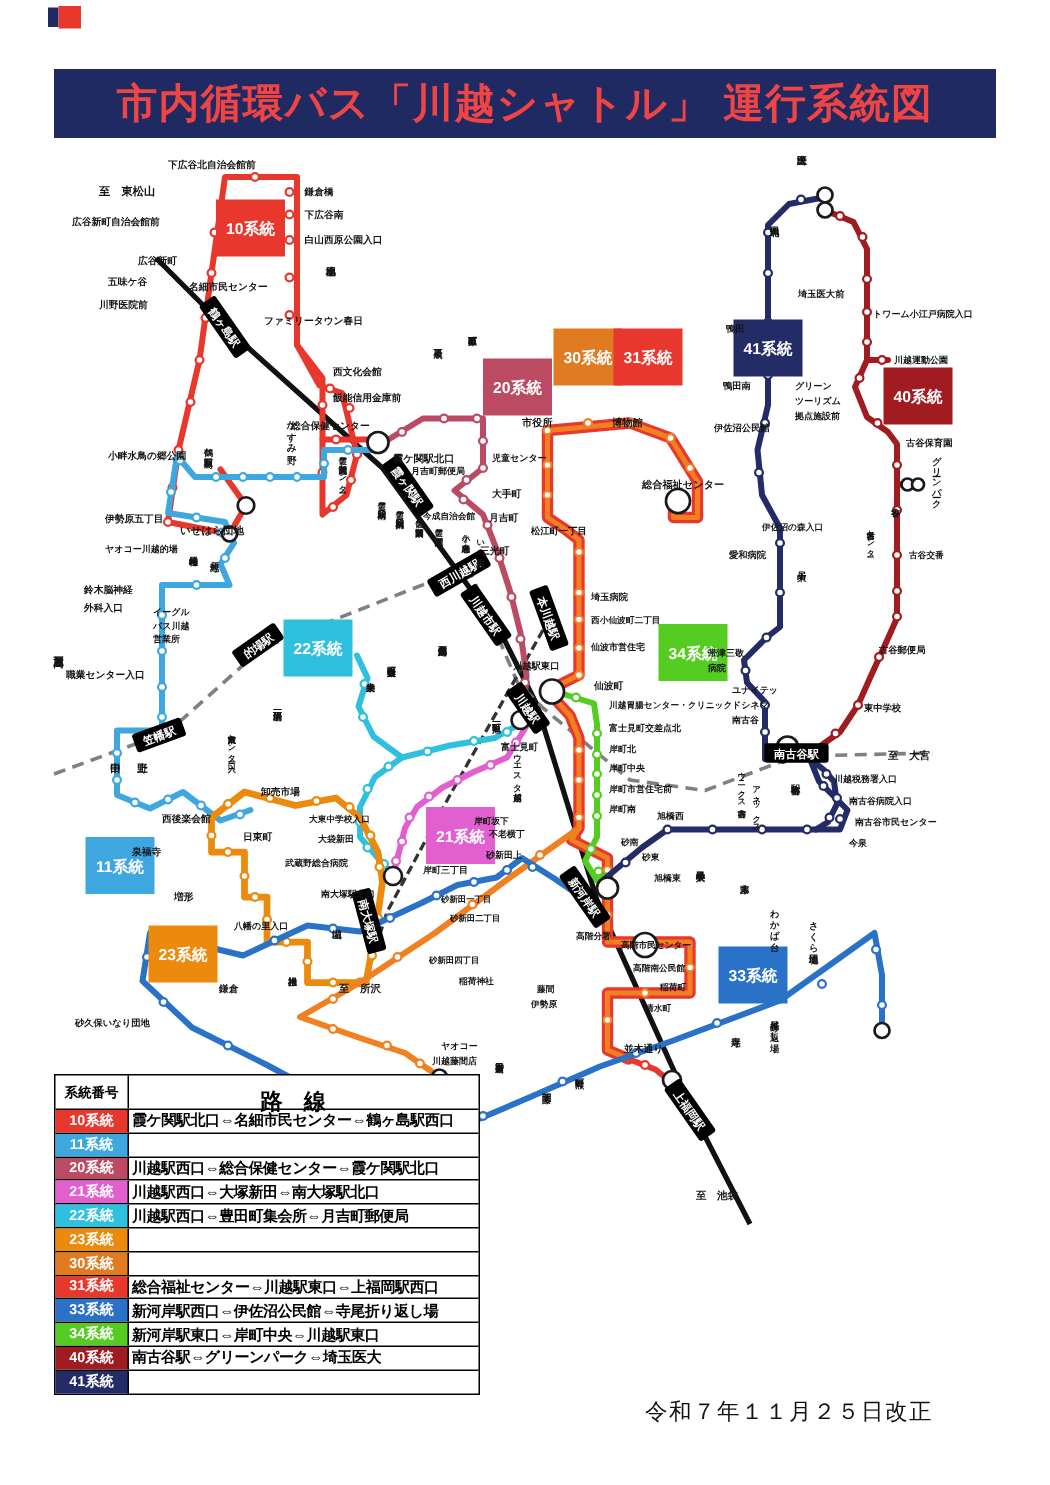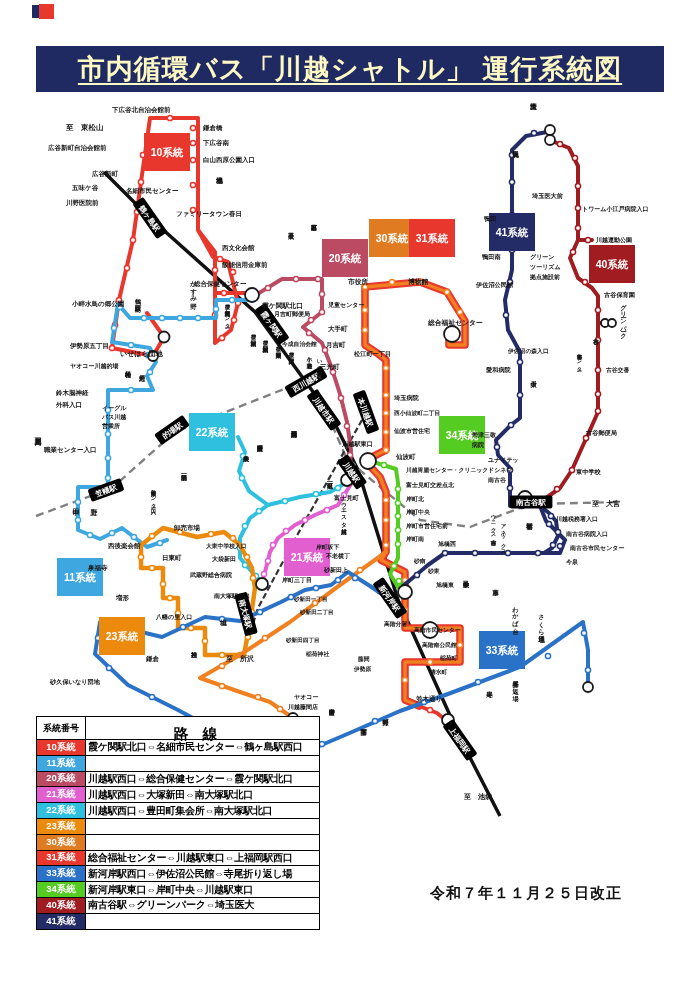--- a/index.html
+++ b/index.html
@@ -3,37 +3,37 @@
 <meta charset="utf-8">
 <style>
   html,body{margin:0;padding:0;background:#fff;}
   .page{position:relative;width:700px;height:990px;background:#fff;overflow:hidden;
         font-family:"Liberation Sans","DejaVu Sans",sans-serif;}
   .corner-mark{position:absolute;left:32px;top:4px;width:22px;height:15px;z-index:5;}
   .cm-blue{position:absolute;left:0;top:1px;width:7px;height:13px;background:#1f2a63;display:block;}
   .cm-red{position:absolute;left:7px;top:0;width:15px;height:15px;background:#e8372d;display:block;}
   .title-banner{position:absolute;left:36px;top:46px;width:628px;height:46px;background:#1f2a63;
         z-index:4;display:flex;align-items:center;justify-content:center;}
-  .title-text{color:#fef9c3;font-weight:bold;font-size:27px;letter-spacing:1px;
-        text-decoration:underline;text-underline-offset:5px;white-space:nowrap;}
+  .title-text{color:#ef4444;font-weight:bold;font-size:27px;letter-spacing:1px;
+        text-underline-offset:5px;white-space:nowrap;}
   #route-map{position:absolute;left:0;top:0;z-index:1;}
   .legend{position:absolute;left:36px;top:716px;width:282px;z-index:3;background:#fff;
         border:1.5px solid #000;font-weight:bold;}
   .legend-header{display:flex;border-bottom:1px solid #000;height:22px;}
   .lh-no{width:48px;border-right:1px solid #000;display:flex;align-items:center;justify-content:center;
         font-size:9px;}
   .lh-route{flex:1;display:flex;align-items:center;justify-content:center;font-size:15px;letter-spacing:14px;margin-top:12px;}
   .legend-row{display:flex;border-bottom:1px solid #000;height:14.8px;}
   .legend-row:last-child{border-bottom:none;}
   .lr-no{width:48px;border-right:1px solid #000;color:#fff;display:flex;align-items:center;
         justify-content:center;font-size:9.5px;}
   .lr-route{flex:1;display:flex;align-items:center;font-size:10px;padding-left:2px;white-space:nowrap;
         letter-spacing:-0.3px;}
-  .revision-date{position:absolute;left:430px;top:884px;width:260px;z-index:3;font-size:15px;
-        font-weight:bold;letter-spacing:1px;color:#111;}
+  .revision-date{position:absolute;left:430px;top:932px;width:260px;z-index:3;font-size:15px;
+        font-weight:normal;letter-spacing:1px;color:#111;}
 </style>
 </head>
 <body>
 
 <div class="page">
   <div class="corner-mark">
     <span class="cm-blue"></span>
     <span class="cm-red"></span>
   </div>
 
@@ -517,21 +517,21 @@
         <div class="legend-row">
           <div class="lr-no" style="background: rgb(187, 74, 99);">20系統</div>
           <div class="lr-route">川越駅西口⇔総合保健センター⇔霞ケ関駅北口</div>
         </div>
         <div class="legend-row">
           <div class="lr-no" style="background: rgb(226, 95, 208);">21系統</div>
           <div class="lr-route">川越駅西口⇔大塚新田⇔南大塚駅北口</div>
         </div>
         <div class="legend-row">
           <div class="lr-no" style="background: rgb(47, 192, 224);">22系統</div>
-          <div class="lr-route">川越駅西口⇔豊田町集会所⇔南大塚駅北口</div>
+          <div class="lr-route">川越駅西口⇔豊田町集会所⇔月吉町郵便局</div>
         </div>
         <div class="legend-row">
           <div class="lr-no" style="background: rgb(235, 138, 12);">23系統</div>
         </div>
         <div class="legend-row">
           <div class="lr-no" style="background: rgb(224, 123, 34);">30系統</div>
         </div>
         <div class="legend-row">
           <div class="lr-no" style="background: rgb(232, 55, 45);">31系統</div>
           <div class="lr-route">総合福祉センター⇔川越駅東口⇔上福岡駅西口</div>

